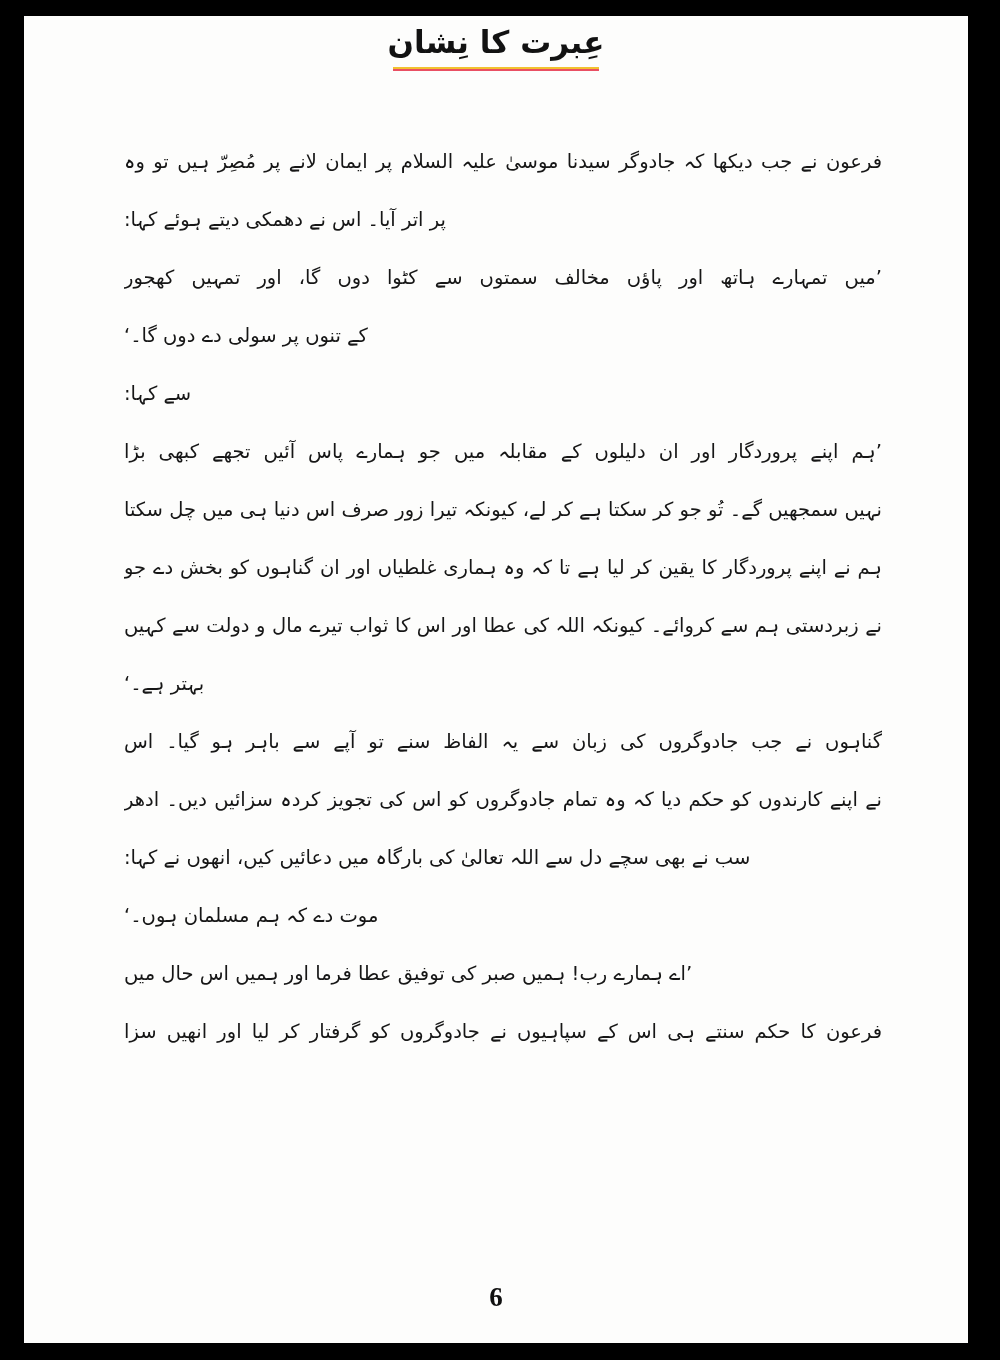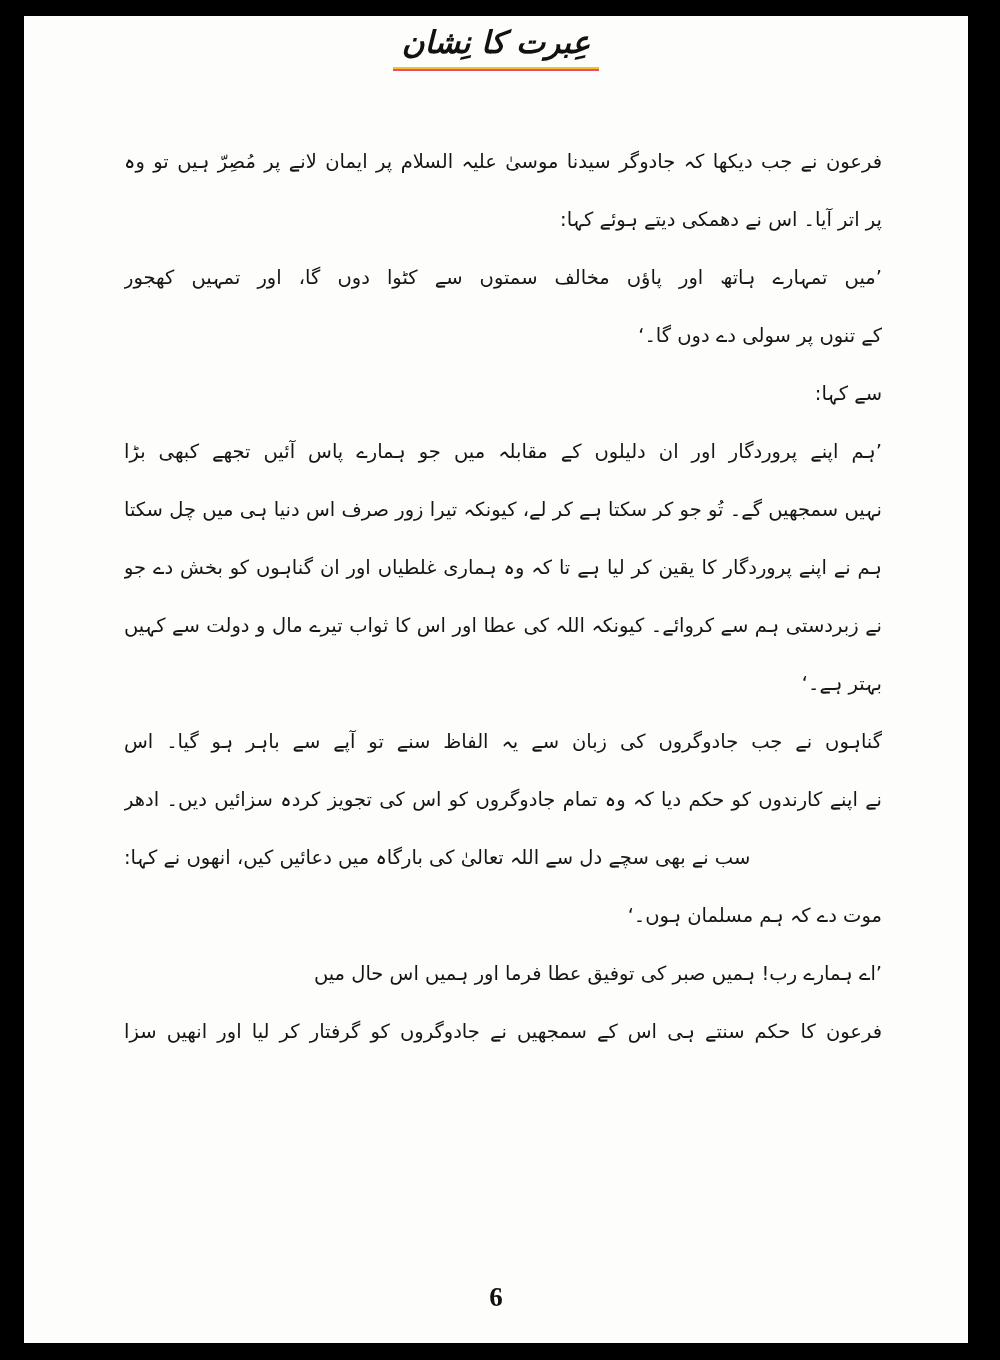--- a/index.html
+++ b/index.html
@@ -17,41 +17,40 @@
     box-sizing: border-box;
   }
   .header { padding-top: 8px; text-align: center; }
   .title {
     margin: 0;
     direction: rtl;
     font-size: 31px;
     font-weight: bold;
     color: #121212;
     letter-spacing: 0.5px;
-    font-style: italic;
   }
   .title-underline {
     width: 206px; height: 4px;
     margin: 7px auto 0 auto;
     background: linear-gradient(to bottom, #f2c12e 0%, #f2c12e 50%, #e94f63 50%, #e94f63 100%);
   }
   .content {
     direction: rtl;
     margin-top: 62px;
     padding: 0 86px 0 100px;
     color: #161616;
   }
   .ln {
     height: 58px;
     line-height: 58px;
     font-size: 19.5px;
     overflow: hidden;
   }
   .j { text-align: justify; text-align-last: justify; }
-  .c { text-align: right; }
+  .c { text-align: left; }
   .r { text-align: left; }
   .page-number {
     position: absolute;
     left: 0; right: 0;
     bottom: 30px;
     text-align: center;
     font-family: "Liberation Serif", serif;
     font-weight: bold;
     font-size: 27px;
     color: #101010;
@@ -76,18 +75,18 @@
     <div class="ln j">’ہم اپنے پروردگار اور ان دلیلوں کے مقابلہ میں جو ہمارے پاس آئیں تجھے کبھی بڑا</div>
     <div class="ln j">نہیں سمجھیں گے۔ تُو جو کر سکتا ہے کر لے، کیونکہ تیرا زور صرف اس دنیا ہی میں چل سکتا ہے۔</div>
     <div class="ln j">ہم نے اپنے پروردگار کا یقین کر لیا ہے تا کہ وہ ہماری غلطیاں اور ان گناہوں کو بخش دے جو تُو</div>
     <div class="ln j">نے زبردستی ہم سے کروائے۔ کیونکہ اللہ کی عطا اور اس کا ثواب تیرے مال و دولت سے کہیں</div>
     <div class="ln c">بہتر ہے۔‘</div>
     <div class="ln j">گناہوں نے جب جادوگروں کی زبان سے یہ الفاظ سنے تو آپے سے باہر ہو گیا۔ اس</div>
     <div class="ln j">نے اپنے کارندوں کو حکم دیا کہ وہ تمام جادوگروں کو اس کی تجویز کردہ سزائیں دیں۔ ادھر اُن</div>
     <div class="ln r">سب نے بھی سچے دل سے اللہ تعالیٰ کی بارگاہ میں دعائیں کیں، انھوں نے کہا:</div>
     <div class="ln c">موت دے کہ ہم مسلمان ہوں۔‘</div>
     <div class="ln c">’اے ہمارے رب! ہمیں صبر کی توفیق عطا فرما اور ہمیں اس حال میں</div>
-    <div class="ln j">فرعون کا حکم سنتے ہی اس کے سمجھیں نے جادوگروں کو گرفتار کر لیا اور انھیں سزا</div>
+    <div class="ln j">فرعون کا حکم سنتے ہی اس کے سپاہیوں نے جادوگروں کو گرفتار کر لیا اور انھیں سزا</div>
   </div>
 
   <div class="page-number">6</div>
 
 </div>
 
 </body></html>

